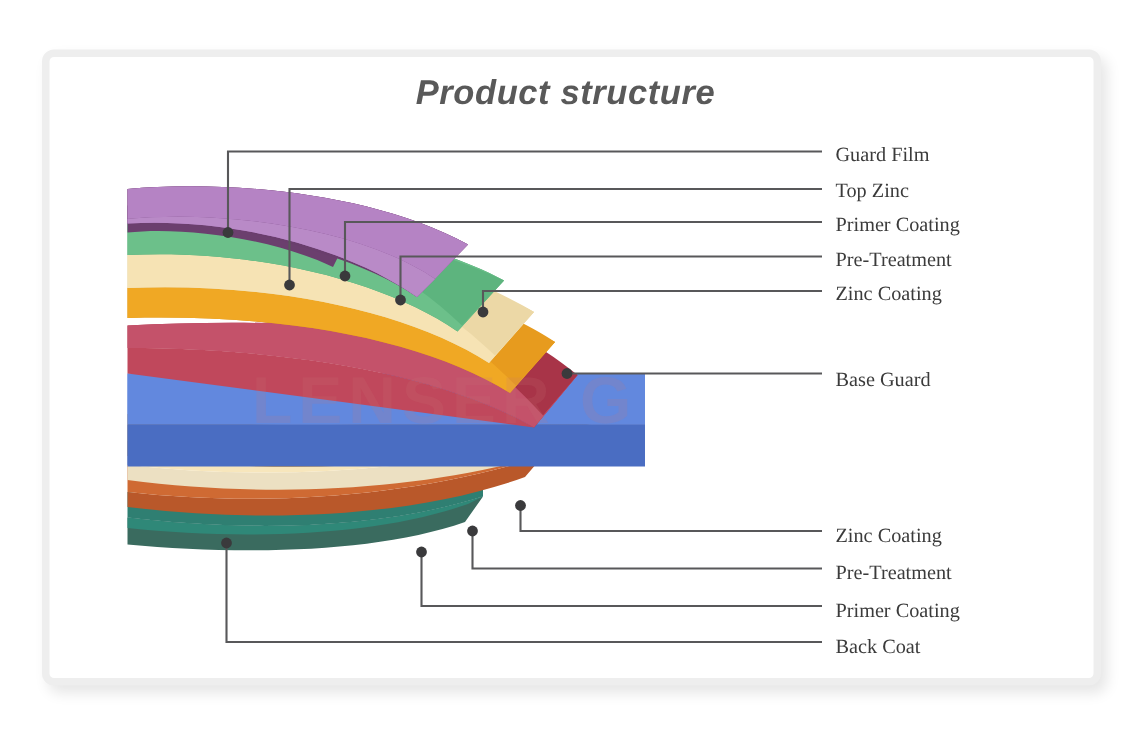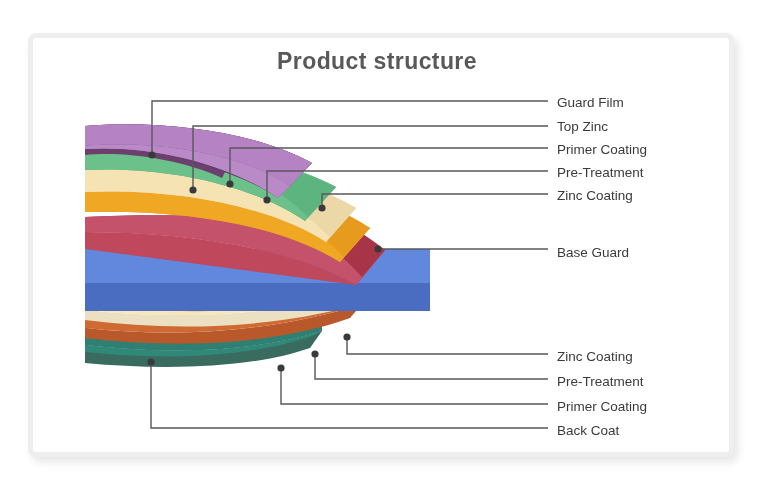--- a/index.html
+++ b/index.html
@@ -28,28 +28,30 @@
 
   .title{
     position:absolute;
     left:0; top:48px;
     width:754px;
     text-align:center;
     font-size:23px;
     font-weight:bold;
     color:#595959;
     letter-spacing:0.4px;
+    font-style:italic;
   }
 
   .label{
     position:absolute;
     font-size:13.5px;
     color:#3b3b3b;
     white-space:nowrap;
     line-height:1;
+    font-family:Liberation Serif, serif;
   }
 
   .wm{
     position:absolute;
     left:168px; top:243px;
     font-size:44px;
     font-weight:bold;
     color:rgba(200,120,120,0.16);
     letter-spacing:4px;
     pointer-events:none;
@@ -158,20 +160,21 @@
           <circle cx="322" cy="208" r="3.6"></circle>
           <circle cx="378" cy="249" r="3.6"></circle>
           <circle cx="347" cy="337" r="3.6"></circle>
           <circle cx="315" cy="354" r="3.6"></circle>
           <circle cx="281" cy="368" r="3.6"></circle>
           <circle cx="151" cy="362" r="3.6"></circle>
         </g>
     </svg>
   </div>
 
+  <div class="wm">LENSER G</div>
 
   <div class="title">Product structure</div>
 
   <div id="labels">
       <div class="label" style="left: 557px; top: 96px;">Guard Film</div>
       <div class="label" style="left: 557px; top: 120px;">Top Zinc</div>
       <div class="label" style="left: 557px; top: 143px;">Primer Coating</div>
       <div class="label" style="left: 557px; top: 166px;">Pre-Treatment</div>
       <div class="label" style="left: 557px; top: 189px;">Zinc Coating</div>
       <div class="label" style="left: 557px; top: 246px;">Base Guard</div>

